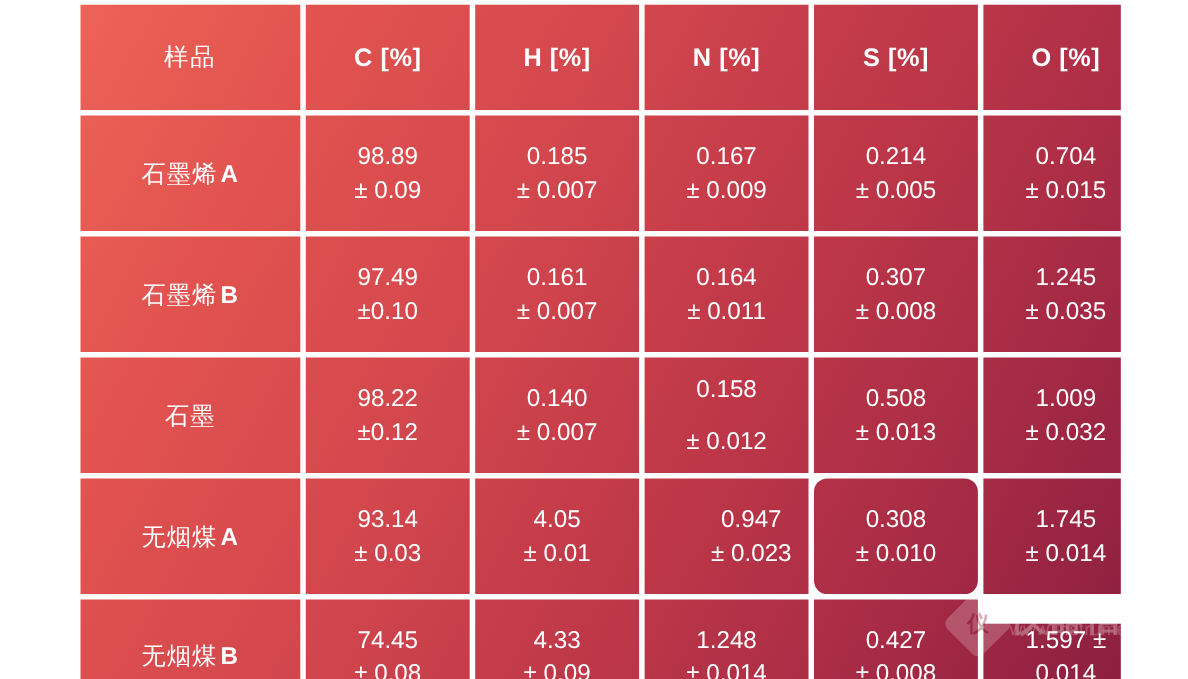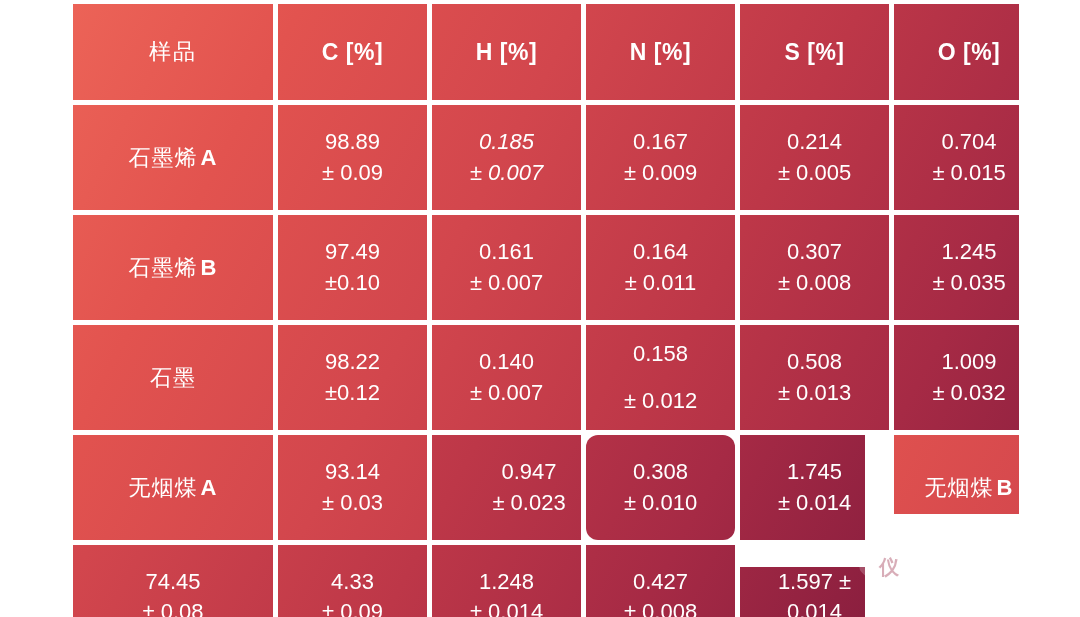--- a/index.html
+++ b/index.html
@@ -156,21 +156,21 @@
     <div class="cell hdr" style="background-image: linear-gradient(118deg, rgb(236, 99, 87) 0%, rgb(226, 83, 79) 18%, rgb(210, 70, 77) 40%, rgb(189, 55, 72) 62%, rgb(166, 42, 69) 82%, rgb(139, 31, 63) 100%); background-size: 946px 620px; background-attachment: scroll; background-position: -821px 0px;">O [%]</div>
 
     <div class="cell namecell" style="background-image: linear-gradient(118deg, rgb(236, 99, 87) 0%, rgb(226, 83, 79) 18%, rgb(210, 70, 77) 40%, rgb(189, 55, 72) 62%, rgb(166, 42, 69) 82%, rgb(139, 31, 63) 100%); background-size: 946px 620px; background-attachment: scroll; background-position: 0px -101px;">
         <span>石墨烯</span>
         <span class="suffix">A</span>
       </div>
     <div class="cell val" style="background-image: linear-gradient(118deg, rgb(236, 99, 87) 0%, rgb(226, 83, 79) 18%, rgb(210, 70, 77) 40%, rgb(189, 55, 72) 62%, rgb(166, 42, 69) 82%, rgb(139, 31, 63) 100%); background-size: 946px 620px; background-attachment: scroll; background-position: -205px -101px;">
       <span class="v1">98.89</span>
       <span class="v2">± 0.09</span>
     </div>
-    <div class="cell val" style="background-image: linear-gradient(118deg, rgb(236, 99, 87) 0%, rgb(226, 83, 79) 18%, rgb(210, 70, 77) 40%, rgb(189, 55, 72) 62%, rgb(166, 42, 69) 82%, rgb(139, 31, 63) 100%); background-size: 946px 620px; background-attachment: scroll; background-position: -359px -101px; font-style: italic;">
+    <div class="cell val" style="background-image: linear-gradient(118deg, rgb(236, 99, 87) 0%, rgb(226, 83, 79) 18%, rgb(210, 70, 77) 40%, rgb(189, 55, 72) 62%, rgb(166, 42, 69) 82%, rgb(139, 31, 63) 100%); background-size: 946px 620px; background-attachment: scroll; background-position: -359px -101px;">
       <span class="v1">0.185</span>
       <span class="v2">± 0.007</span>
     </div>
     <div class="cell val" style="background-image: linear-gradient(118deg, rgb(236, 99, 87) 0%, rgb(226, 83, 79) 18%, rgb(210, 70, 77) 40%, rgb(189, 55, 72) 62%, rgb(166, 42, 69) 82%, rgb(139, 31, 63) 100%); background-size: 946px 620px; background-attachment: scroll; background-position: -513px -101px;">
       <span class="v1">0.167</span>
       <span class="v2">± 0.009</span>
     </div>
     <div class="cell val" style="background-image: linear-gradient(118deg, rgb(236, 99, 87) 0%, rgb(226, 83, 79) 18%, rgb(210, 70, 77) 40%, rgb(189, 55, 72) 62%, rgb(166, 42, 69) 82%, rgb(139, 31, 63) 100%); background-size: 946px 620px; background-attachment: scroll; background-position: -667px -101px;">
       <span class="v1">0.214</span>
       <span class="v2">± 0.005</span>
@@ -227,20 +227,24 @@
       <span class="v2">± 0.032</span>
     </div>
 
     <div class="cell namecell" style="background-image: linear-gradient(118deg, rgb(236, 99, 87) 0%, rgb(226, 83, 79) 18%, rgb(210, 70, 77) 40%, rgb(189, 55, 72) 62%, rgb(166, 42, 69) 82%, rgb(139, 31, 63) 100%); background-size: 946px 620px; background-attachment: scroll; background-position: 0px -431px;">
         <span>无烟煤</span>
         <span class="suffix">A</span>
       </div>
     <div class="cell val" style="background-image: linear-gradient(118deg, rgb(236, 99, 87) 0%, rgb(226, 83, 79) 18%, rgb(210, 70, 77) 40%, rgb(189, 55, 72) 62%, rgb(166, 42, 69) 82%, rgb(139, 31, 63) 100%); background-size: 946px 620px; background-attachment: scroll; background-position: -205px -431px;">
       <span class="v1">93.14</span>
       <span class="v2">± 0.03</span>
+    </div>
+    <div class="cell val" style="background-image: linear-gradient(118deg, rgb(236, 99, 87) 0%, rgb(226, 83, 79) 18%, rgb(210, 70, 77) 40%, rgb(189, 55, 72) 62%, rgb(166, 42, 69) 82%, rgb(139, 31, 63) 100%); background-size: 946px 620px; background-attachment: scroll; background-position: -359px -431px;">
+      <span class="v1">4.05</span>
+      <span class="v2">± 0.01</span>
     </div>
     <div class="cell val" style="background-image: linear-gradient(118deg, rgb(236, 99, 87) 0%, rgb(226, 83, 79) 18%, rgb(210, 70, 77) 40%, rgb(189, 55, 72) 62%, rgb(166, 42, 69) 82%, rgb(139, 31, 63) 100%); background-size: 946px 620px; background-attachment: scroll; background-position: -513px -431px; padding-left: 45px;">
       <span class="v1">0.947</span>
       <span class="v2">± 0.023</span>
     </div>
     <div class="cell val" style="background-image: linear-gradient(118deg, rgb(236, 99, 87) 0%, rgb(226, 83, 79) 18%, rgb(210, 70, 77) 40%, rgb(189, 55, 72) 62%, rgb(166, 42, 69) 82%, rgb(139, 31, 63) 100%); background-size: 946px 620px; background-attachment: scroll; background-position: -667px -431px; border-radius: 12px;">
       <span class="v1">0.308</span>
       <span class="v2">± 0.010</span>
     </div>
     <div class="cell val" style="background-image: linear-gradient(118deg, rgb(236, 99, 87) 0%, rgb(226, 83, 79) 18%, rgb(210, 70, 77) 40%, rgb(189, 55, 72) 62%, rgb(166, 42, 69) 82%, rgb(139, 31, 63) 100%); background-size: 946px 620px; background-attachment: scroll; background-position: -821px -431px;">

